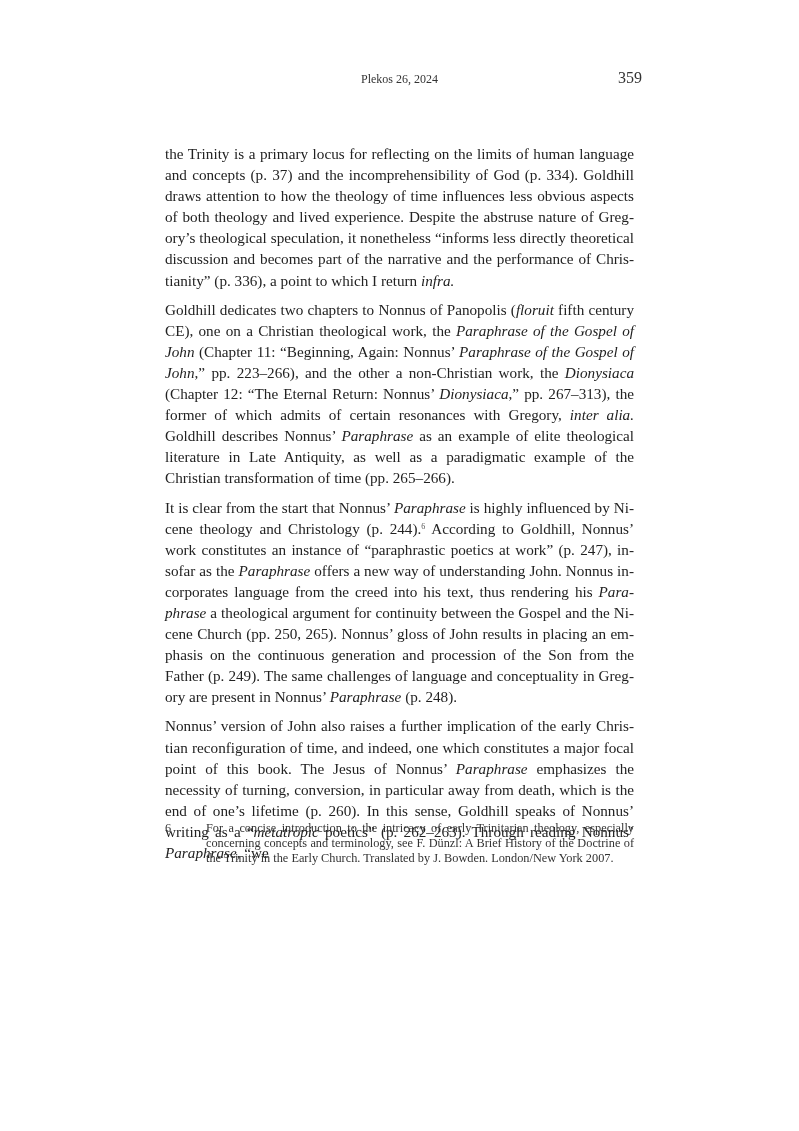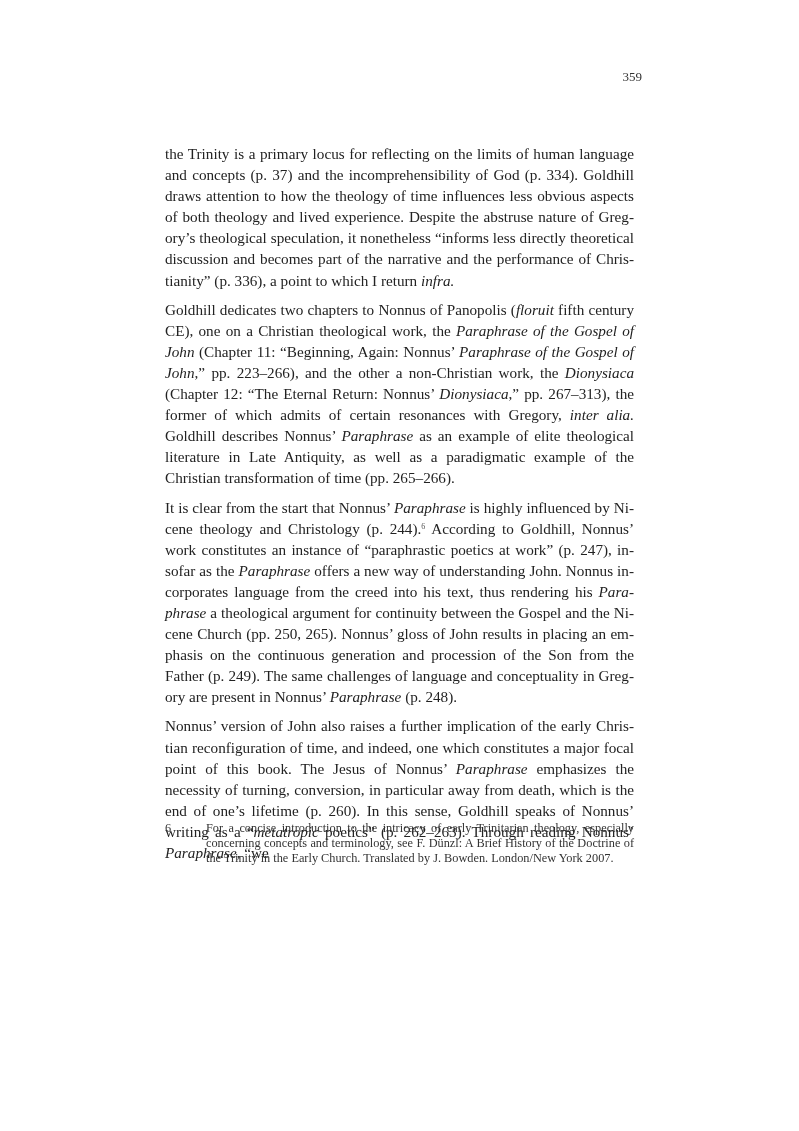--- a/index.html
+++ b/index.html
@@ -3,21 +3,21 @@
 <meta charset="utf-8">
 <style>
   html, body { margin: 0; padding: 0; background: #ffffff; }
   body { width: 799px; height: 1131px; position: relative; overflow: hidden; }
   .page { position: absolute; left: 0; top: 0; width: 799px; height: 1131px; background: #fff; }
   .running-head {
     position: absolute; top: 72px; left: 165px; width: 469px; height: 20px;
     font-family: "Liberation Serif", serif; font-size: 12px; color: #333;
   }
   .running-title { position: absolute; left: 0; right: 0; text-align: center; top: 0; }
-  .page-number { position: absolute; right: -8px; top: -3px; font-size: 13px; }
+  .page-number { position: absolute; right: -8px; top: -3px; font-size: 16px; }
   .body-text {
     position: absolute; top: 143px; left: 165px; width: 469px;
     font-family: "Liberation Serif", serif; font-size: 15.2px; line-height: 21.1px;
     color: #222; text-align: justify; hyphens: manual;
   }
   .body-text p { margin: 0 0 8px 0; }
   .body-text p:last-child { margin-bottom: 16px; }
   .body-text i { font-style: italic; }
   sup.fnref { font-size: 8px; vertical-align: top; position: relative; top: -2px; color: #555; }
   .footnotes {
@@ -26,20 +26,21 @@
   }
   .footnote { display: flex; }
   .fn-num { width: 41px; flex: none; }
   .fn-text { flex: 1; text-align: justify; }
 </style>
 </head>
 <body>
 
 <div class="page">
   <div class="running-head">
+    <span class="running-title">Plekos 26, 2024</span>
     <span class="page-number">359</span>
   </div>
 
   <div class="body-text">
     <p>the Trinity is a primary locus for reflecting on the limits of human language and concepts (p. 37) and the incomprehensibility of God (p. 334). Goldhill draws attention to how the theology of time influences less obvious aspects of both theology and lived experience. Despite the abstruse nature of Greg­ory’s theological speculation, it nonetheless “informs less directly theoretical discussion and becomes part of the narrative and the performance of Chris­tianity” (p. 336), a point to which I return <i>infra.</i></p>
     <p>Goldhill dedicates two chapters to Nonnus of Panopolis (<i>floruit</i> fifth century CE), one on a Christian theological work, the <i>Paraphrase of the Gospel of John</i> (Chapter 11: “Beginning, Again: Nonnus’ <i>Paraphrase of the Gospel of John</i>,” pp. 223–266), and the other a non-Christian work, the <i>Dionysiaca</i> (Chapter 12: “The Eternal Return: Nonnus’ <i>Dionysiaca</i>,” pp. 267–313), the former of which admits of certain resonances with Gregory, <i>inter alia.</i> Goldhill de­scribes Nonnus’ <i>Paraphrase</i> as an example of elite theological literature in Late Antiquity, as well as a paradigmatic example of the Christian transfor­mation of time (pp. 265–266).</p>
     <p>It is clear from the start that Nonnus’ <i>Paraphrase</i> is highly influenced by Ni­cene theology and Christology (p. 244).<sup class="fnref">6</sup> According to Goldhill, Nonnus’ work constitutes an instance of “paraphrastic poetics at work” (p. 247), in­sofar as the <i>Paraphrase</i> offers a new way of understanding John. Nonnus in­corporates language from the creed into his text, thus rendering his <i>Para­phrase</i> a theological argument for continuity between the Gospel and the Ni­cene Church (pp. 250, 265). Nonnus’ gloss of John results in placing an em­phasis on the continuous generation and procession of the Son from the Father (p. 249). The same challenges of language and conceptuality in Greg­ory are present in Nonnus’ <i>Paraphrase</i> (p. 248).</p>
     <p>Nonnus’ version of John also raises a further implication of the early Chris­tian reconfiguration of time, and indeed, one which constitutes a major focal point of this book. The Jesus of Nonnus’ <i>Paraphrase</i> emphasizes the necessity of turning, conversion, in particular away from death, which is the end of one’s lifetime (p. 260). In this sense, Goldhill speaks of Nonnus’ writing as a “<i>metatropic</i> poetics” (p. 262–263). Through reading Nonnus’ <i>Paraphrase</i>, “we</p>
   </div>
 

